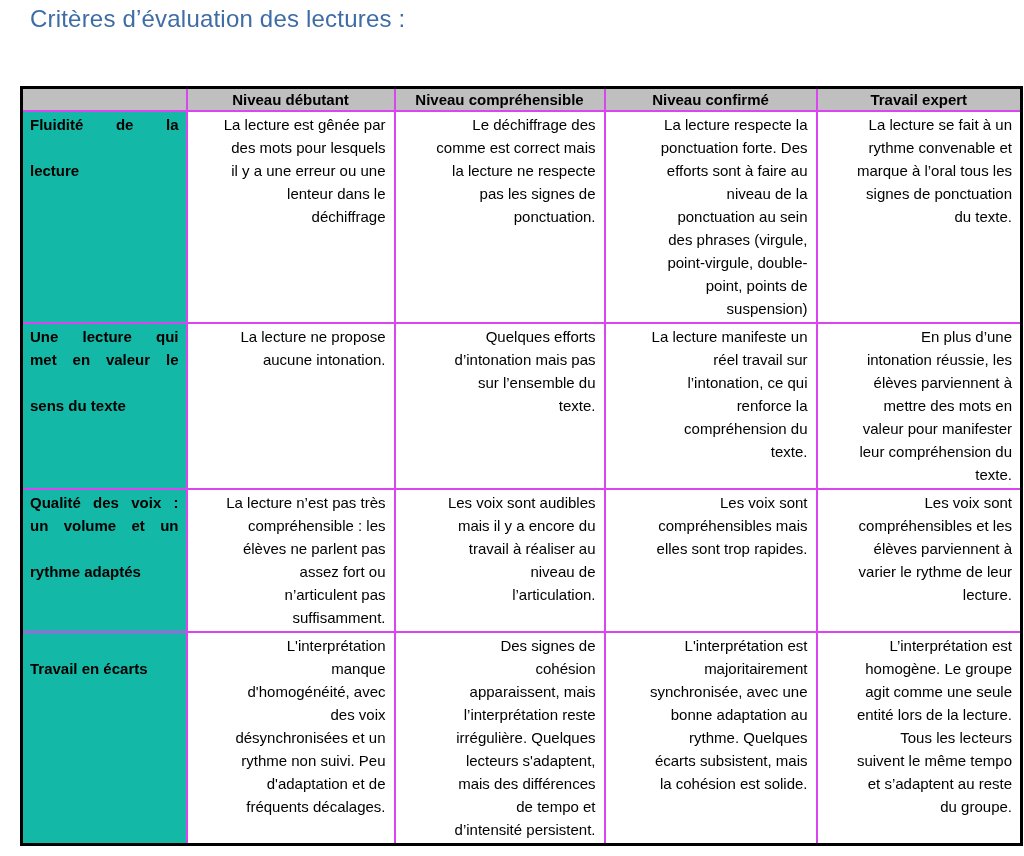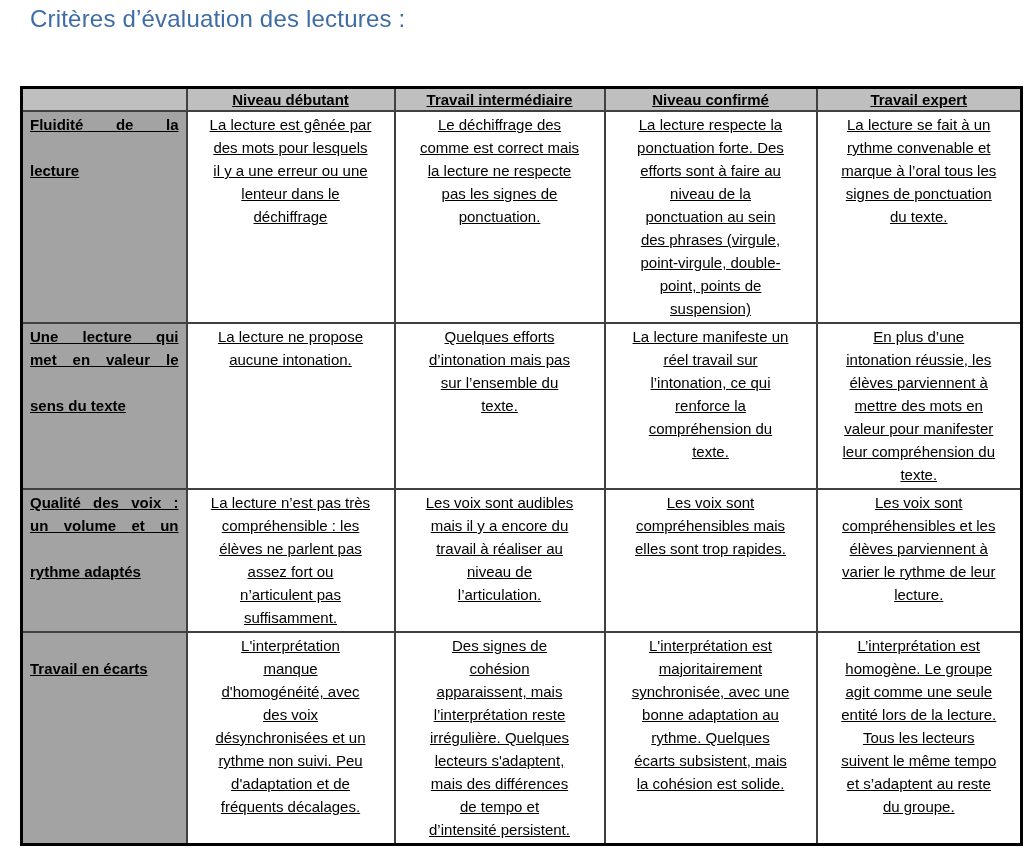--- a/index.html
+++ b/index.html
@@ -25,60 +25,59 @@
     letter-spacing: 0.2px;
   }
   table.rubric {
     border-collapse: collapse;
     table-layout: fixed;
     width: 1000px;
     margin: 53px 0 0 20px;
     border: 3px solid #000000;
   }
   table.rubric th, table.rubric td {
-    border: 2px solid #404040;
+    border: 2px solid #d946ef;
     vertical-align: top;
     box-sizing: border-box;
-    text-decoration: underline;
   }
   thead th.colhead {
     background: #bfbfbf;
     height: 23px;
     font-size: 15px;
     font-weight: 700;
     text-align: center;
     padding: 0 2px;
     line-height: 21px;
     vertical-align: middle;
   }
   thead th.corner {
     background: #bfbfbf;
   }
   th.rowlabel {
-    background: #a3a3a3;
+    background: #14b8a6;
     font-size: 15px;
     font-weight: 700;
     padding: 1px 7px 2px 7px;
     line-height: 23px;
   }
   
   th.rowlabel .jl {
     text-align: justify;
     text-align-last: justify;
   }
   th.rowlabel .jl:last-child {
     text-align-last: left;
     margin-top: 23px;
   }
   td.cell {
     font-size: 15px;
     line-height: 23px;
     padding: 1px 8px 2px 8px;
     white-space: pre-line;
-    text-align: center;
+    text-align: right;
   }
 </style>
 </head>
 <body>
 
 <div class="page">
 
   <h1 class="doc-title">Critères d’évaluation des lectures :</h1>
 
   <table class="rubric">
@@ -86,21 +85,21 @@
       <col style="width:165px">
       <col style="width:208px">
       <col style="width:210px">
       <col style="width:212px">
       <col style="width:205px">
     </colgroup>
     <thead>
       <tr>
         <th class="corner"></th>
         <th class="colhead">Niveau débutant</th>
-        <th class="colhead">Travail intermédiaire</th>
+        <th class="colhead">Niveau compréhensible</th>
         <th class="colhead">Niveau confirmé</th>
         <th class="colhead">Travail expert</th>
       </tr>
     </thead>
     <tbody>
       <tr>
         <th class="rowlabel">
             <div class="jl">Fluidité de la</div>
             <div class="jl">lecture</div>
           </th>

